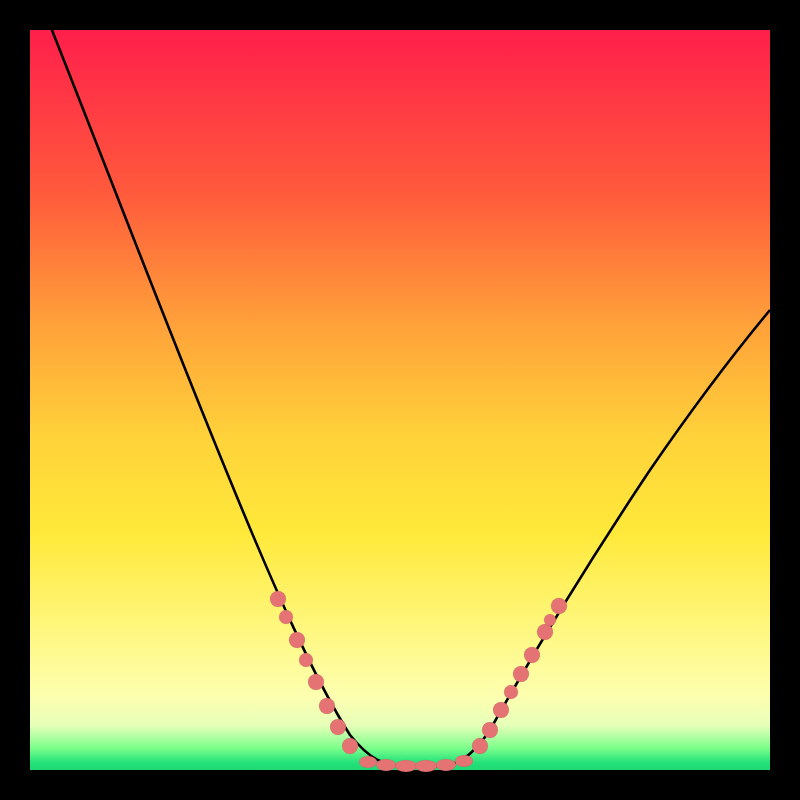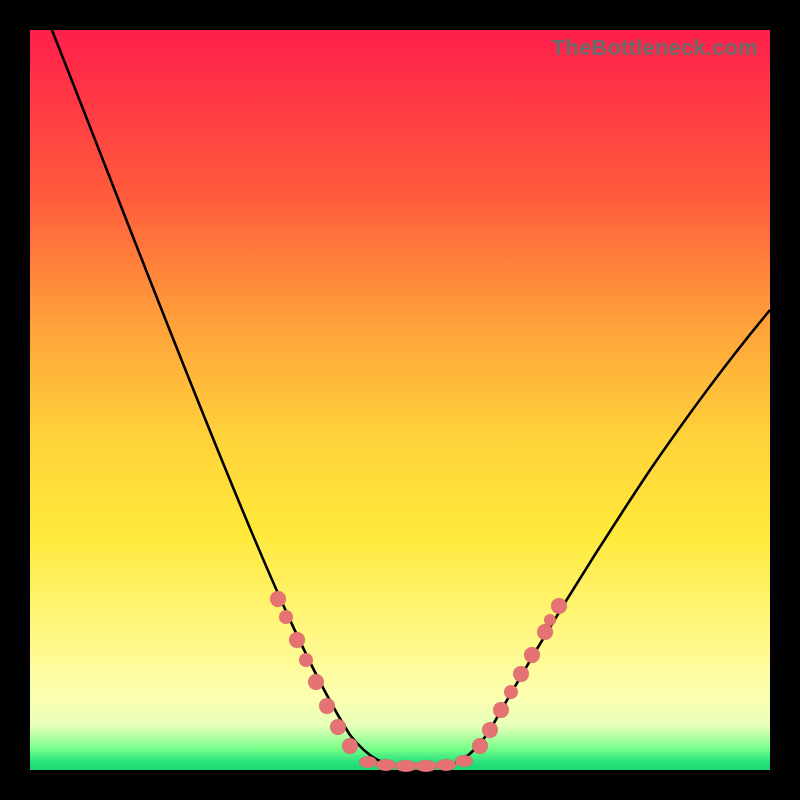--- a/index.html
+++ b/index.html
@@ -66,21 +66,20 @@
     stroke: rgba(0,0,0,0.1);
     stroke-width: 0.5;
   }
 </style>
 </head>
 <body>
 
 <div class="frame">
   <div class="plot">
 
-    <div class="watermark">TheBottleneck.com</div>
 
     <svg class="curve" viewBox="0 0 740 740">
 
       <path d="M 10 -30
                C 70 120, 130 280, 200 450
                C 245 560, 285 650, 320 705
                C 340 730, 355 736, 375 736
                L 405 736
                C 425 736, 440 730, 460 700
                C 505 620, 560 530, 620 440

